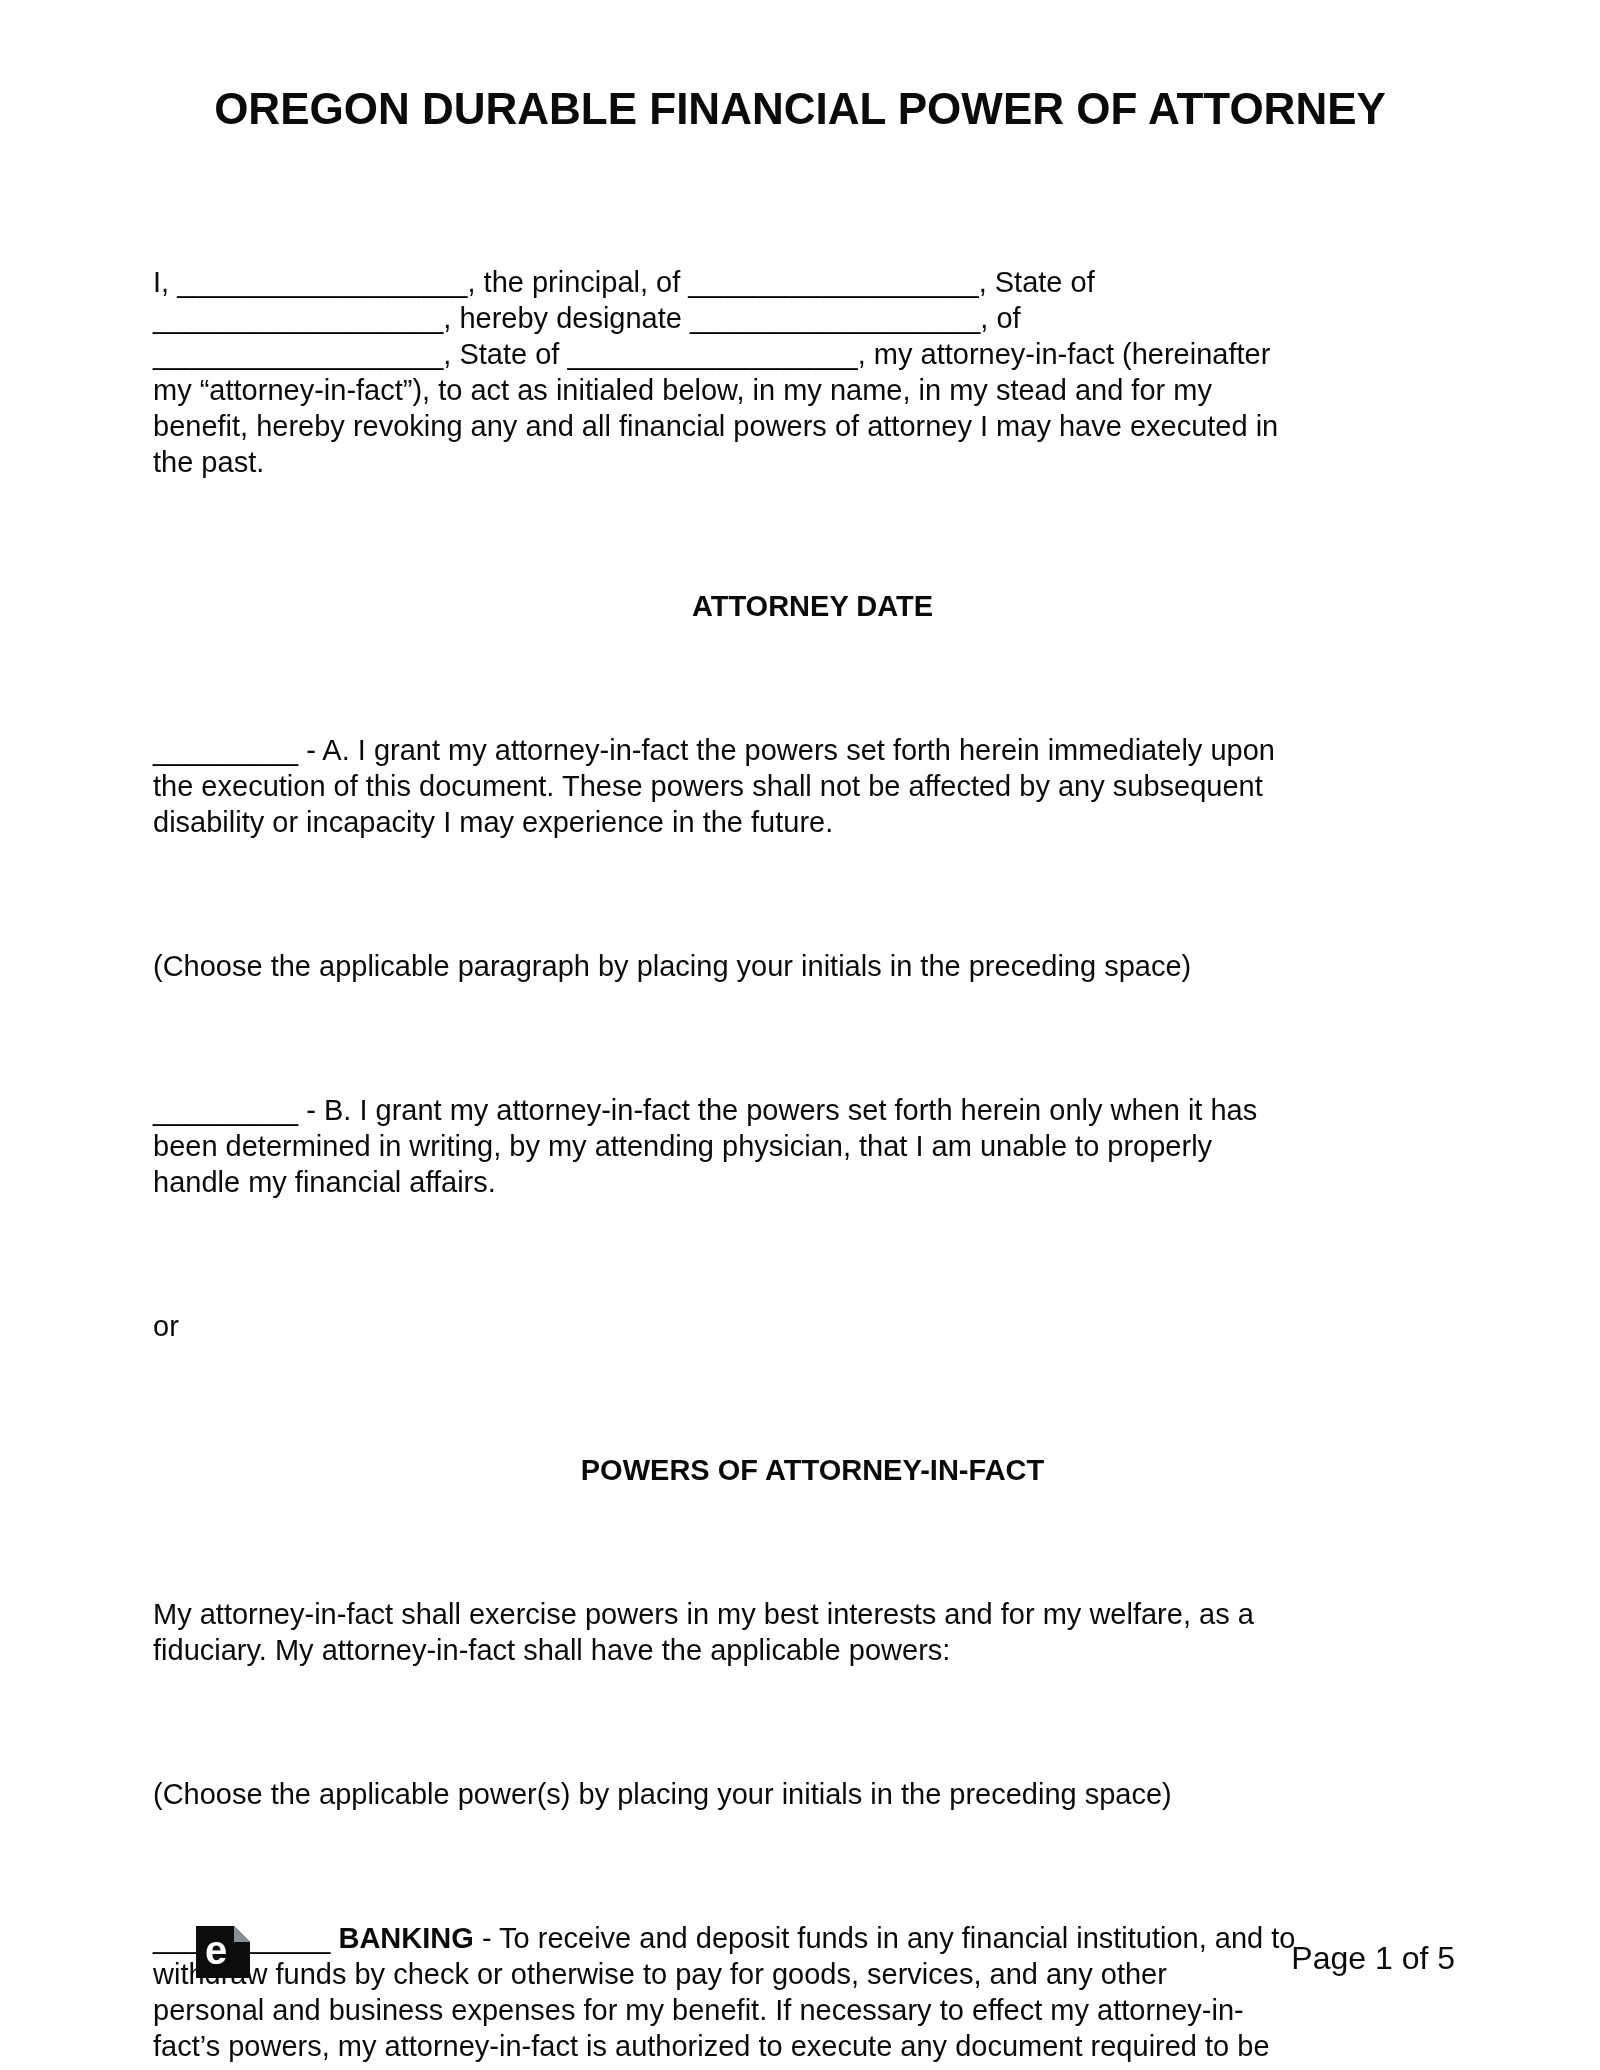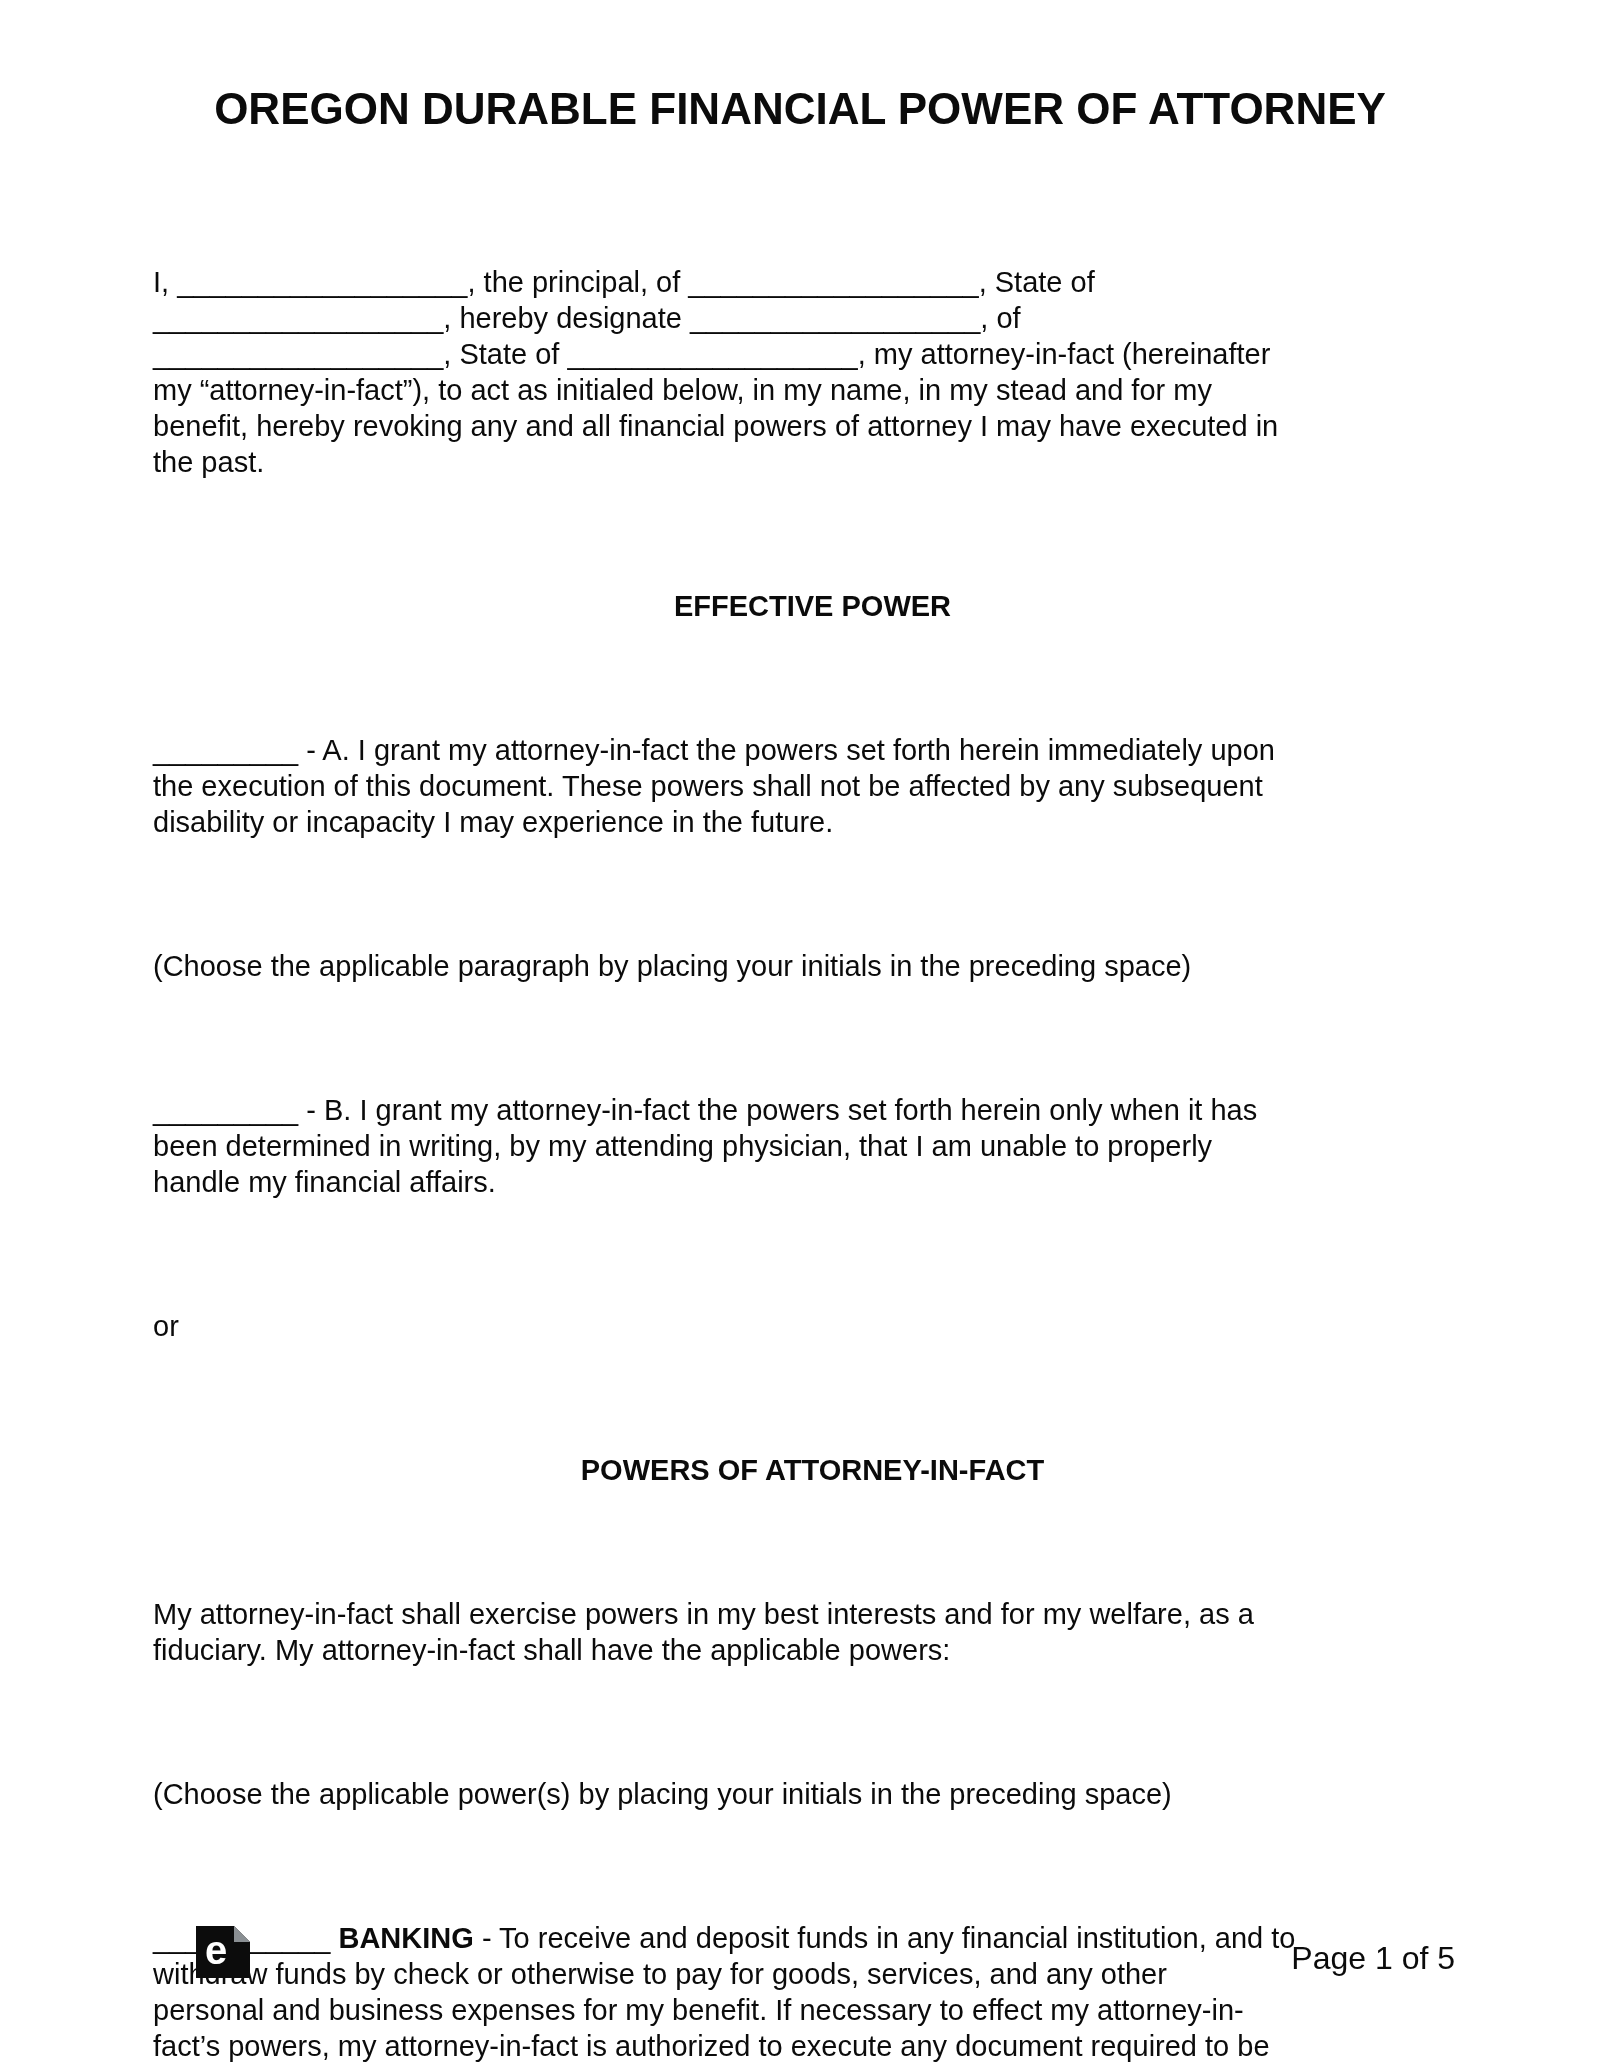--- a/index.html
+++ b/index.html
@@ -86,21 +86,21 @@
   <h1 class="doc-title">OREGON DURABLE FINANCIAL POWER OF ATTORNEY</h1>
 
   <div class="content">
     <p>I, __________________, the principal, of __________________, State of
 __________________, hereby designate __________________, of
 __________________, State of __________________, my attorney-in-fact (hereinafter
 my “attorney-in-fact”), to act as initialed below, in my name, in my stead and for my
 benefit, hereby revoking any and all financial powers of attorney I may have executed in
 the past.</p>
 
-    <h2>EFFECTIVE POWER</h2>
+    <h2>ATTORNEY DATE</h2>
 
     <p>_________ - A. I grant my attorney-in-fact the powers set forth herein immediately upon
 the execution of this document. These powers shall not be affected by any subsequent
 disability or incapacity I may experience in the future.</p>
 
     <p>(Choose the applicable paragraph by placing your initials in the preceding space)</p>
 
     <p>_________ - B. I grant my attorney-in-fact the powers set forth herein only when it has
 been determined in writing, by my attending physician, that I am unable to properly
 handle my financial affairs.</p>

